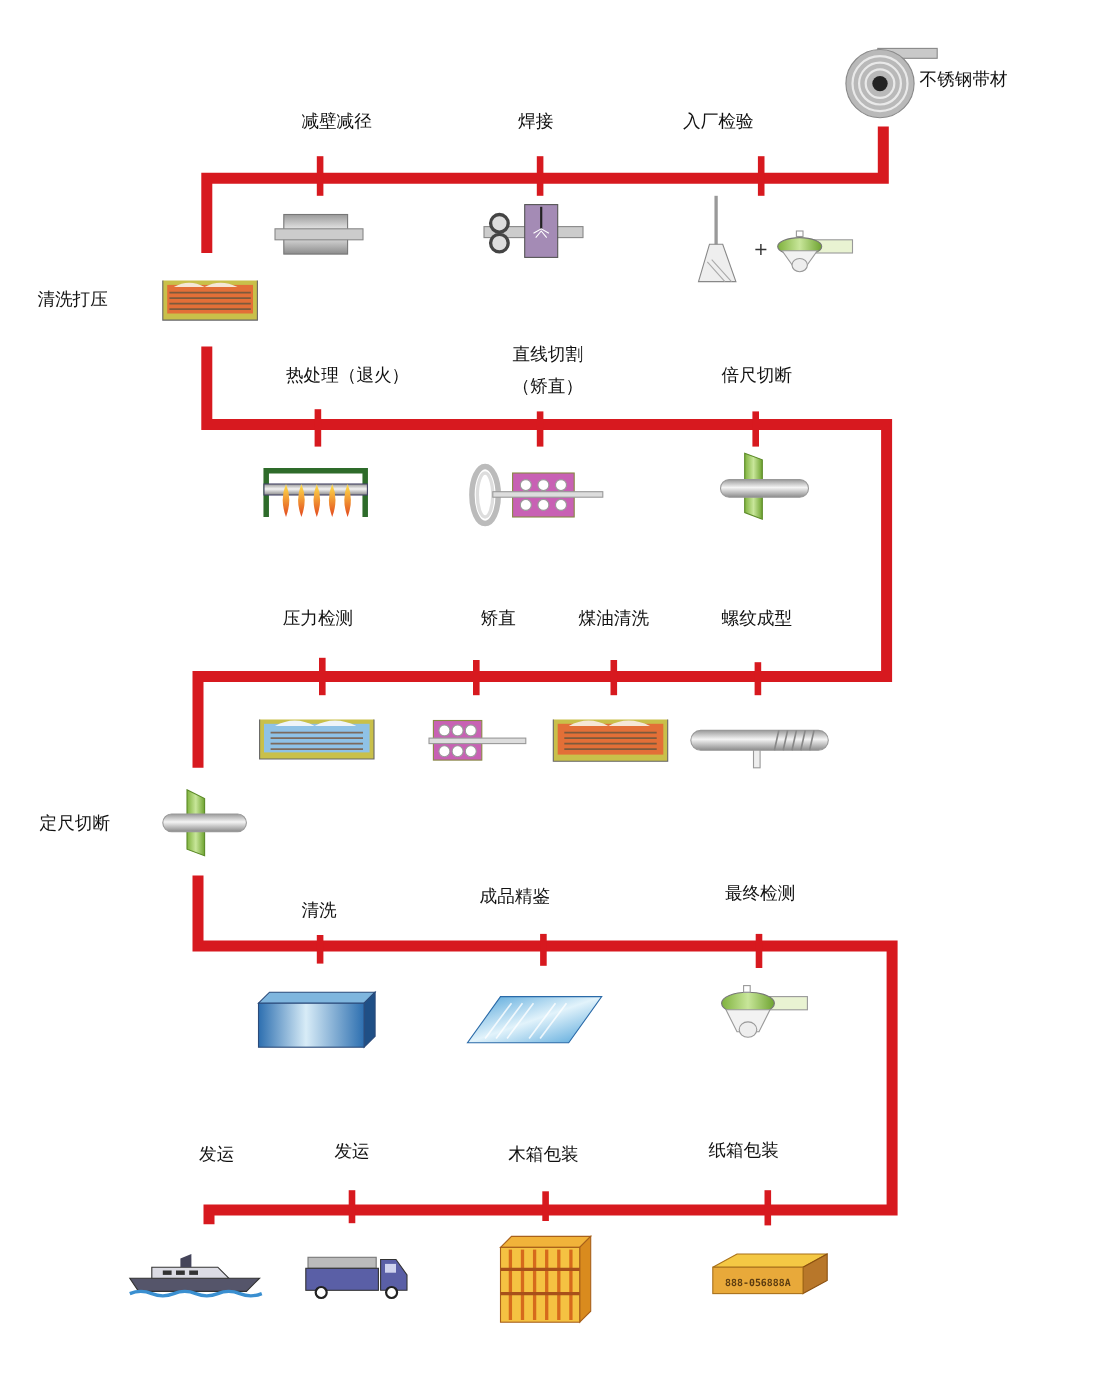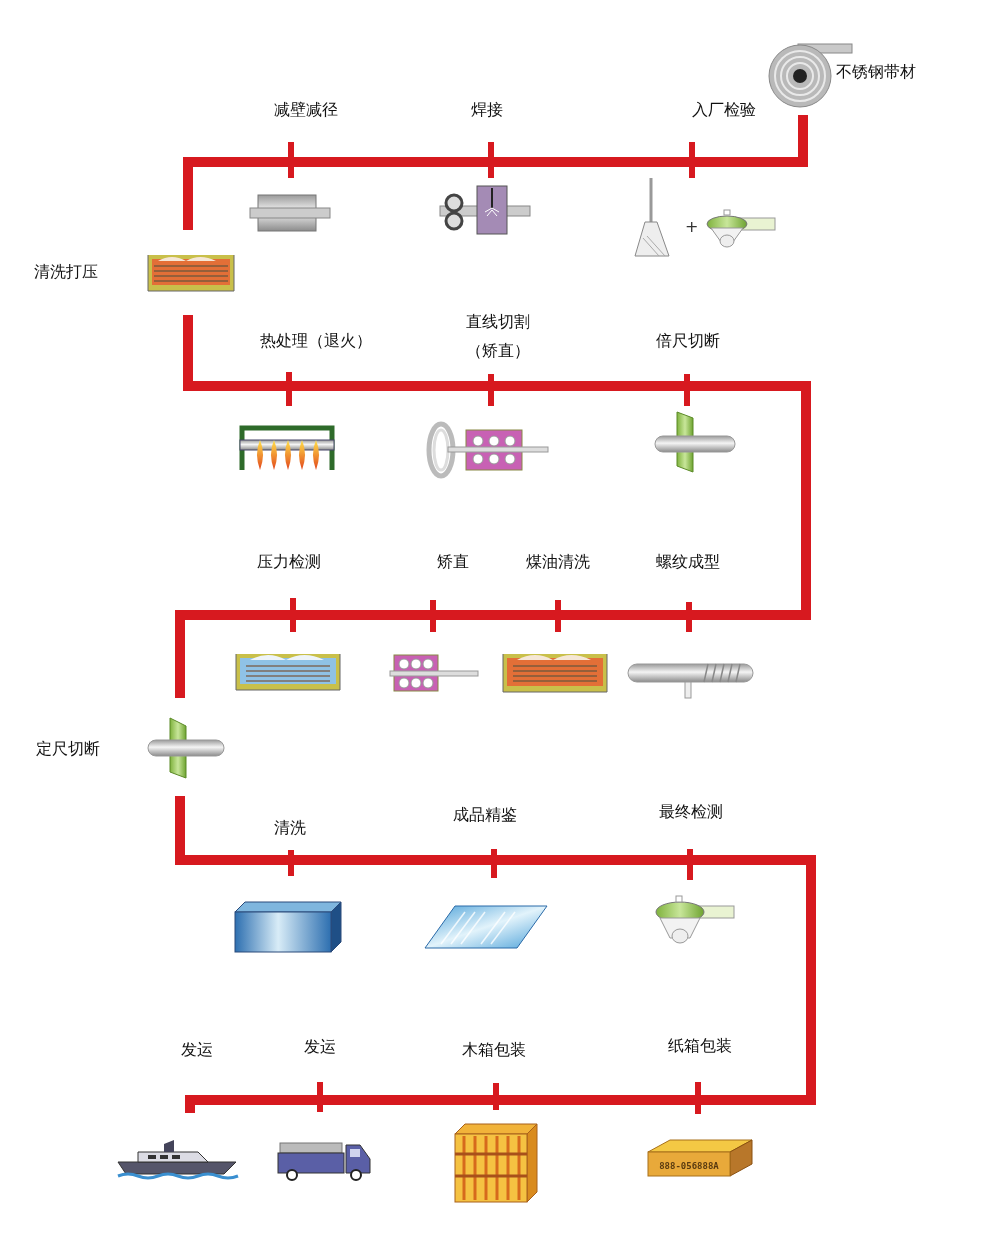--- a/index.html
+++ b/index.html
@@ -267,34 +267,34 @@
     <path d="M82 12 L104 0 V24 L82 36 Z" fill="#b8772a" stroke="#8a5010"></path>
     <rect x="0" y="12" width="82" height="24" fill="#e8a93a" stroke="#a8701a"></rect>
     <text id="carton-text" x="41" y="29" font-size="9" text-anchor="middle" fill="#5a3b10" font-family="DejaVu Sans Mono, monospace" font-weight="bold">888-056888A</text>
   </g>
 </svg>
 
 <div class="lbl left" style="left:836px;top:58px;">不锈钢带材</div>
 
 <div class="lbl" style="left:286px;top:96px;margin-left:20px;">减壁减径</div>
 <div class="lbl" style="left:487px;top:96px;">焊接</div>
-<div class="lbl" style="left:724px;top:96px;">入厂检验</div>
+<div class="lbl" style="left:653px;top:96px;">入厂检验</div>
 <div class="lbl left" style="left:34px;top:258px;">清洗打压</div>
 
 <div class="lbl" style="left:316px;top:327px;">热处理（退火）</div>
 <div class="lbl" style="left:498px;top:308px;">直线切割</div>
 <div class="lbl" style="left:498px;top:337px;">（矫直）</div>
 <div class="lbl" style="left:688px;top:327px;">倍尺切断</div>
 
 <div class="lbl" style="left:289px;top:548px;">压力检测</div>
 <div class="lbl" style="left:453px;top:548px;">矫直</div>
 <div class="lbl" style="left:558px;top:548px;">煤油清洗</div>
 <div class="lbl" style="left:688px;top:548px;">螺纹成型</div>
 <div class="lbl left" style="left:36px;top:735px;">定尺切断</div>
 
 <div class="lbl" style="left:290px;top:814px;">清洗</div>
-<div class="lbl" style="left:485px;top:801px;text-align:center;">成品精鉴</div>
+<div class="lbl" style="left:468px;top:801px;text-align:center;">成品精鉴</div>
 <div class="lbl" style="left:691px;top:798px;">最终检测</div>
 
 <div class="lbl" style="left:197px;top:1036px;">发运</div>
 <div class="lbl" style="left:320px;top:1033px;">发运</div>
 <div class="lbl" style="left:494px;top:1036px;">木箱包装</div>
-<div class="lbl" style="left:700px;top:1032px;">纸箱包装</div>
+<div class="lbl" style="left:676px;top:1032px;">纸箱包装</div>
 
 </body></html>

